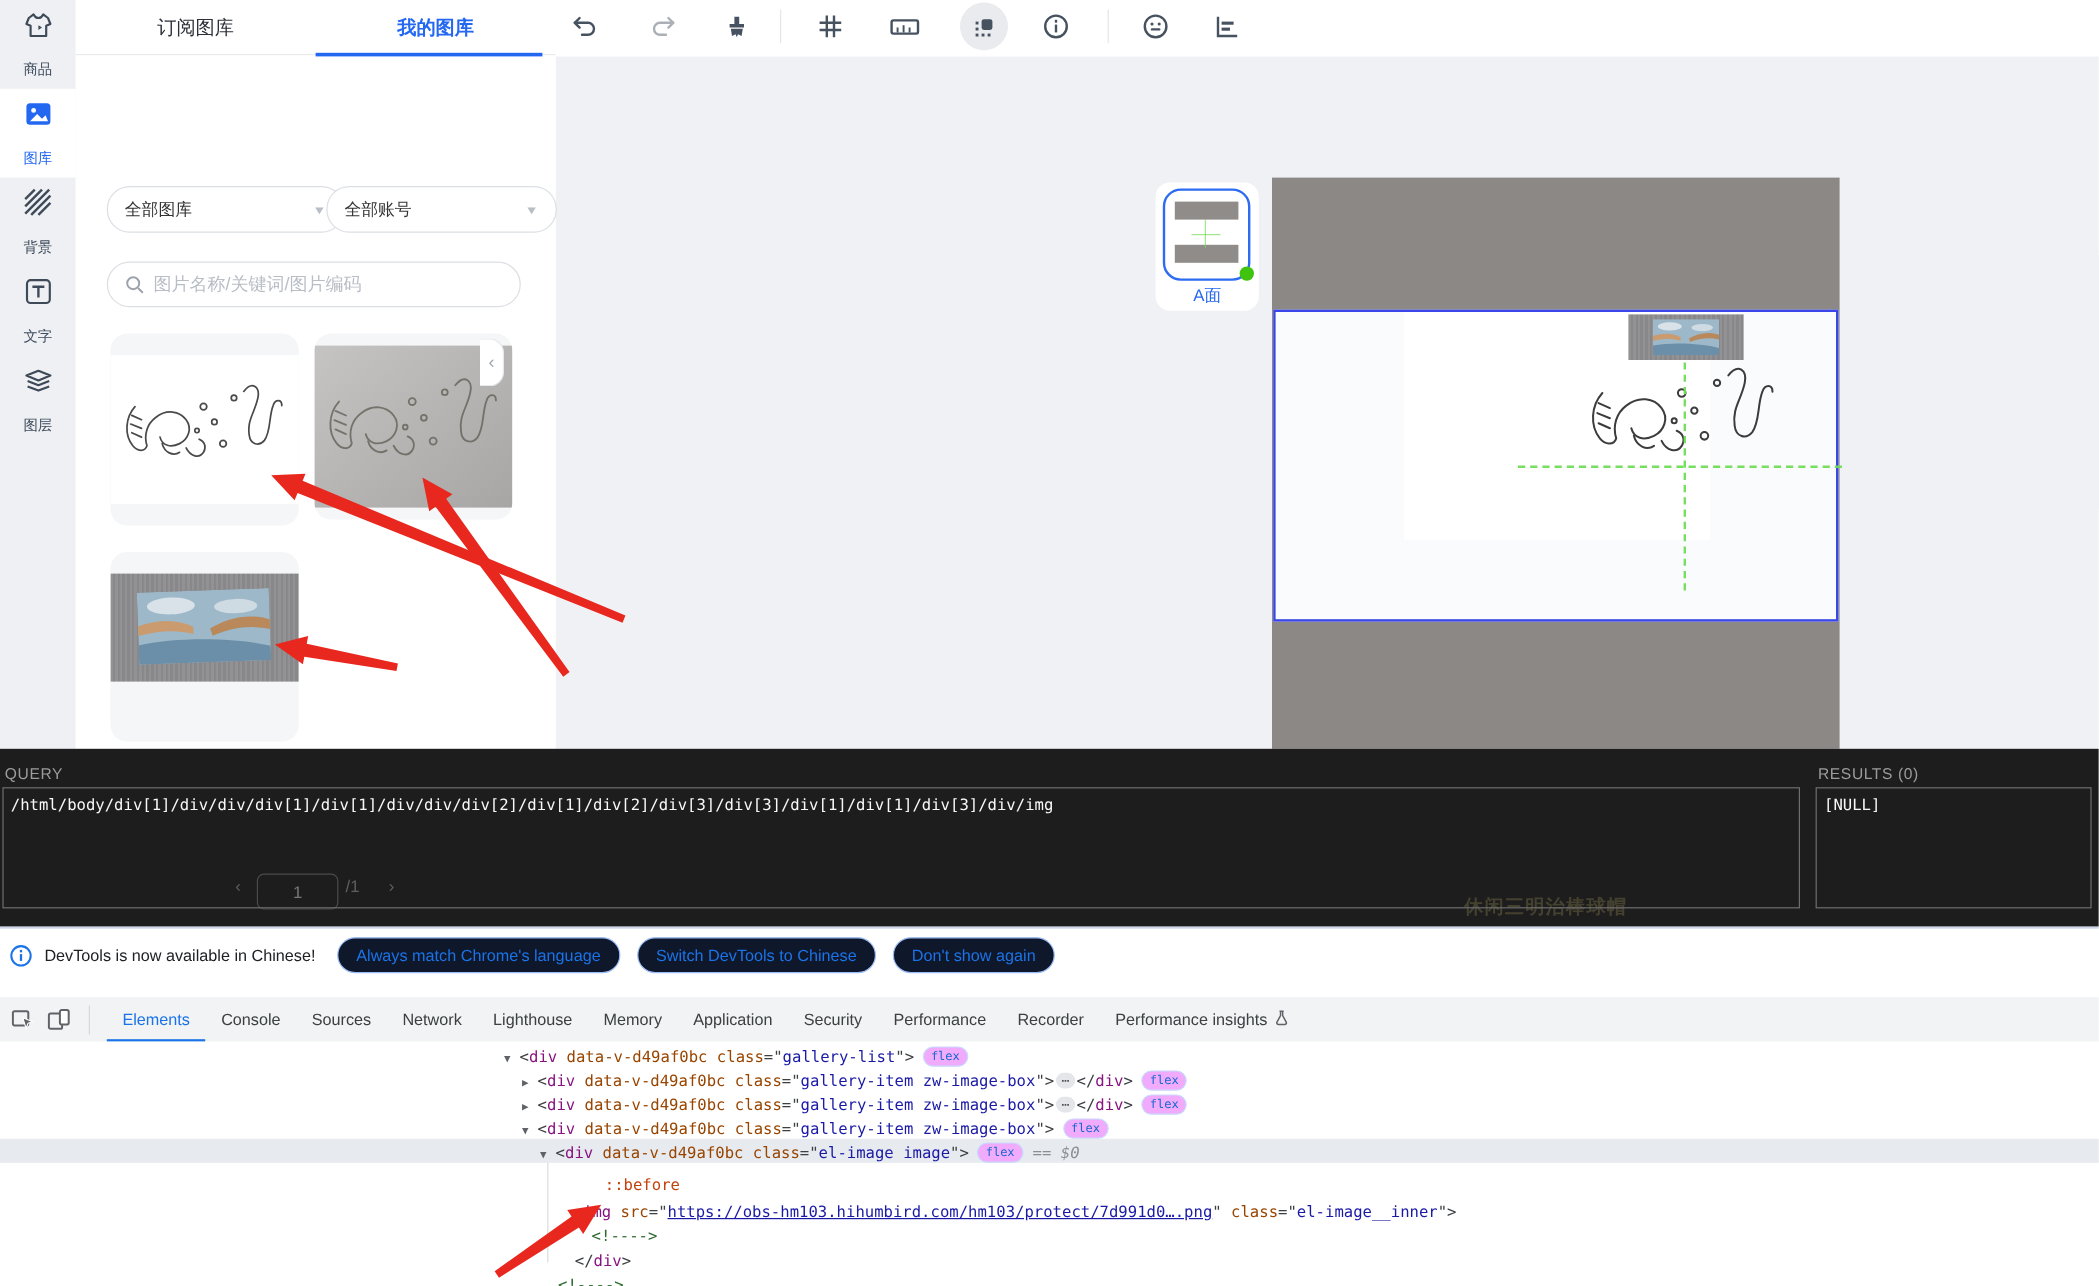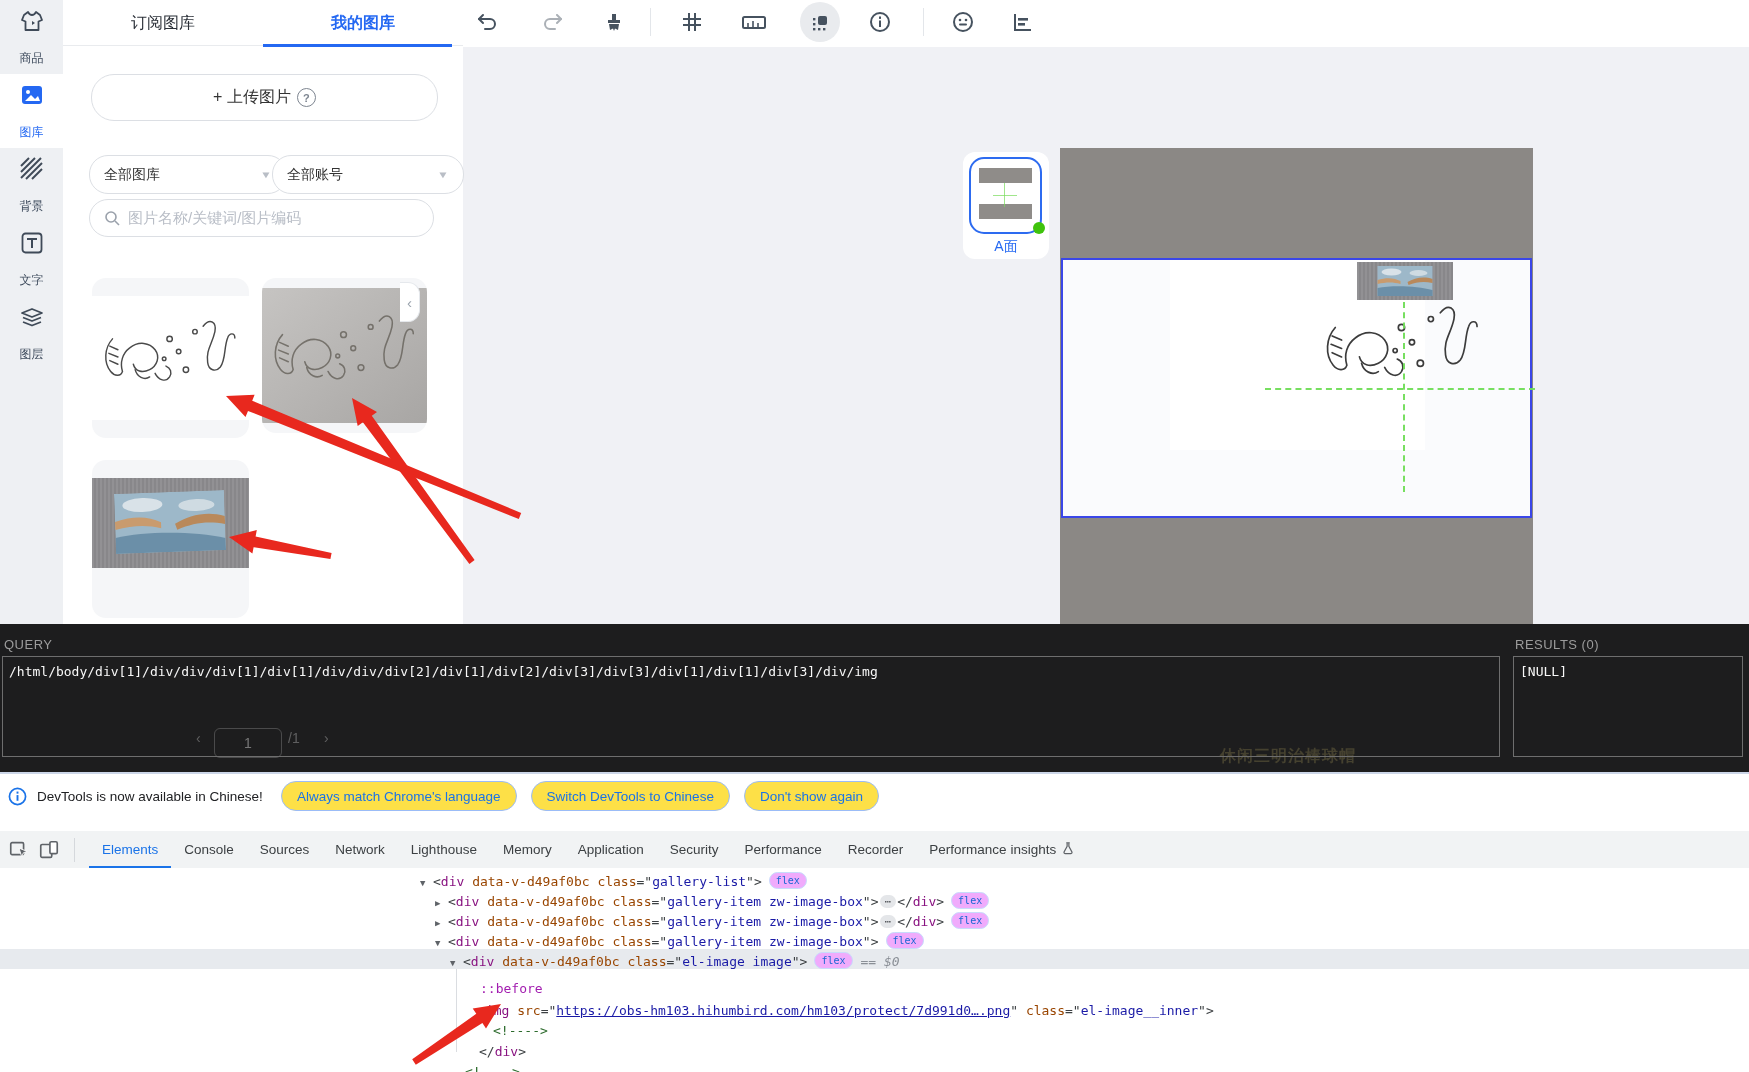--- a/index.html
+++ b/index.html
@@ -31,21 +31,21 @@
   #gallery{left:63px;top:47px;width:400px;height:577px;background:#fff;z-index:3;}
   #upload-btn{position:absolute;left:28px;top:27px;width:345px;height:45px;border:1px solid #dcdfe4;border-radius:23px;
       display:flex;align-items:center;justify-content:center;gap:6px;font-size:16px;color:#333;background:#fff;cursor:pointer;}
   .help-circ{display:inline-flex;width:17px;height:17px;border:1.4px solid #7d8590;border-radius:50%;color:#7d8590;
       font-size:11px;align-items:center;justify-content:center;font-weight:700;}
   .drop{position:absolute;top:108px;height:37px;border:1px solid #dcdfe4;border-radius:19px;display:flex;align-items:center;
       padding:0 14px;font-size:14px;color:#333;justify-content:space-between;background:#fff;cursor:pointer;}
   #drop-0{left:26px;width:168px;}
   #drop-1{left:209px;width:162px;}
   .chev{color:#b9bec6;font-size:12px;transform:scaleY(.8);}
-  #searchbox{position:absolute;left:26px;top:152px;width:345px;height:38px;border:1px solid #dcdfe4;border-radius:20px;
+  #searchbox{position:absolute;left:26px;top:171px;width:345px;height:38px;border:1px solid #dcdfe4;border-radius:20px;
       display:flex;align-items:center;gap:8px;padding:0 14px;box-sizing:border-box;}
   #searchbox .ph{font-size:15px;color:#b8bdc6;}
   .card{position:absolute;border-radius:14px;background:#f5f6f8;overflow:hidden;cursor:pointer;}
   #card-0{left:29px;top:231px;width:157px;height:160px;}
   #card-0 .img{position:absolute;left:0;top:18px;width:157px;height:124px;background:#fff;}
   #card-1{left:199px;top:231px;width:165px;height:155px;}
   #card-1 .img{position:absolute;left:0;top:10px;width:165px;height:135px;background:linear-gradient(140deg,#c6c4c2,#a8a6a4);}
   #card-2{left:29px;top:413px;width:157px;height:158px;}
   #card-2 .img{position:absolute;left:0;top:18px;width:157px;height:90px;
       background:repeating-linear-gradient(90deg,#929194 0 2px,#88878a 2px 4px);}
@@ -83,33 +83,33 @@
   .dim-pg{position:absolute;top:106px;font-size:14px;color:rgba(175,175,175,.45);}
   #dim-pgbox{position:absolute;left:214px;top:104px;width:66px;height:28px;border:1px solid rgba(160,160,160,.35);border-radius:6px;
        display:flex;align-items:center;justify-content:center;color:rgba(205,205,205,.5);font-size:14px;}
   #dim-product{position:absolute;left:1220px;top:122px;font-size:16px;font-weight:700;color:#45412f;letter-spacing:1px;}
 
   
   #devtools{left:0;top:772px;width:1749px;height:300px;background:#fff;z-index:15;border-top:2px solid #ccd6e8;}
   #dt-notif{position:absolute;left:0;top:0;width:1749px;height:44px;background:#fff;display:flex;align-items:center;padding-left:8px;box-sizing:border-box;gap:10px;}
   #dt-notif .msg{font-size:13.5px;color:#202124;margin-right:8px;}
   .pill{height:28px;padding:0 15px;border:1px solid #9bbcf7;border-radius:15px;color:#1a73e8;font-size:13.5px;
-        display:flex;align-items:center;background:#fde047;cursor:pointer;white-space:nowrap;margin-right:14px;}
+        display:flex;align-items:center;background:#0f172a;cursor:pointer;white-space:nowrap;margin-right:14px;}
   #dt-tabs{position:absolute;left:0;top:57px;width:1749px;height:37px;background:#f1f3f4;display:flex;align-items:center;}
   #dt-tabicons{display:flex;align-items:center;gap:8px;padding:0 8px;}
   #dt-tabdiv{width:1px;height:24px;background:#d5d8dc;margin:0 6px;}
   .dt-tab{height:37px;display:flex;align-items:center;padding:0 13px;font-size:13.5px;color:#3c4043;cursor:pointer;box-sizing:border-box;gap:5px;}
   .dt-tab.active{color:#1a73e8;border-bottom:2.5px solid #1a73e8;padding-top:2.5px;}
   #dt-elements{position:absolute;left:0;top:94px;width:1749px;height:206px;background:#fff;
        font-family:"DejaVu Sans Mono","Liberation Mono",monospace;font-size:13px;}
   .trow{position:absolute;height:20px;line-height:20px;white-space:nowrap;}
   .trow .caret{position:absolute;font-size:9px;color:#5f6368;top:1px;}
   .hl{position:absolute;left:0;width:1749px;height:20px;background:#e7eaee;}
   .c-p{color:#3c4043;} .c-tag{color:#881280;} .c-attr{color:#994500;} .c-val{color:#1a1aa6;}
-  .c-comment{color:#2d6b2d;} .c-pseudo{color:#a21caf;}
+  .c-comment{color:#2d6b2d;} .c-pseudo{color:#c2410c;margin-left:24px;}
   .c-link{color:#1a1aa6;text-decoration:underline;cursor:pointer;}
   .badge-flex{display:inline-block;margin-left:7px;padding:0 6px;border:1px solid #c8dbfc;border-radius:9px;background:#f0abfc;
        color:#1967d2;font-size:10px;line-height:15px;vertical-align:2px;cursor:pointer;}
   .badge-dots{display:inline-block;margin:0 1px;padding:0 5px;border-radius:8px;background:#e4e6e9;color:#4a4d52;
        font-size:11px;line-height:13px;vertical-align:1px;cursor:pointer;}
   .eqdollar{color:#8a8f96;font-style:italic;margin-left:8px;}
   #indent-guide{position:absolute;left:456px;top:100px;width:1px;height:84px;background:#dadde1;}
 
   #arrow-overlay{left:0;top:0;width:1749px;height:1072px;z-index:60;pointer-events:none;}
 </style>
@@ -252,24 +252,20 @@
         <svg width="24" height="24" viewBox="0 0 24 24">
           <path d="M5 4 L5 20 L21 20" fill="none" stroke="#46525f" stroke-width="2"></path>
           <rect x="8" y="8" width="10" height="2.6" fill="#46525f"></rect>
           <rect x="8" y="13" width="7" height="2.6" fill="#46525f"></rect>
         </svg>
       </div>
     </div>
 </div>
 
 <div id="gallery" class="abs">
-  <div id="upload-btn">
-    <span>+ 上传图片</span>
-    <span class="help-circ">?</span>
-  </div>
   <div class="drop" id="drop-0">
     <span>全部图库</span>
     <span class="chev">▼</span>
   </div>
   <div class="drop" id="drop-1">
     <span>全部账号</span>
     <span class="chev">▼</span>
   </div>
   <div id="searchbox">
     <svg width="16" height="16" viewBox="0 0 16 16">

